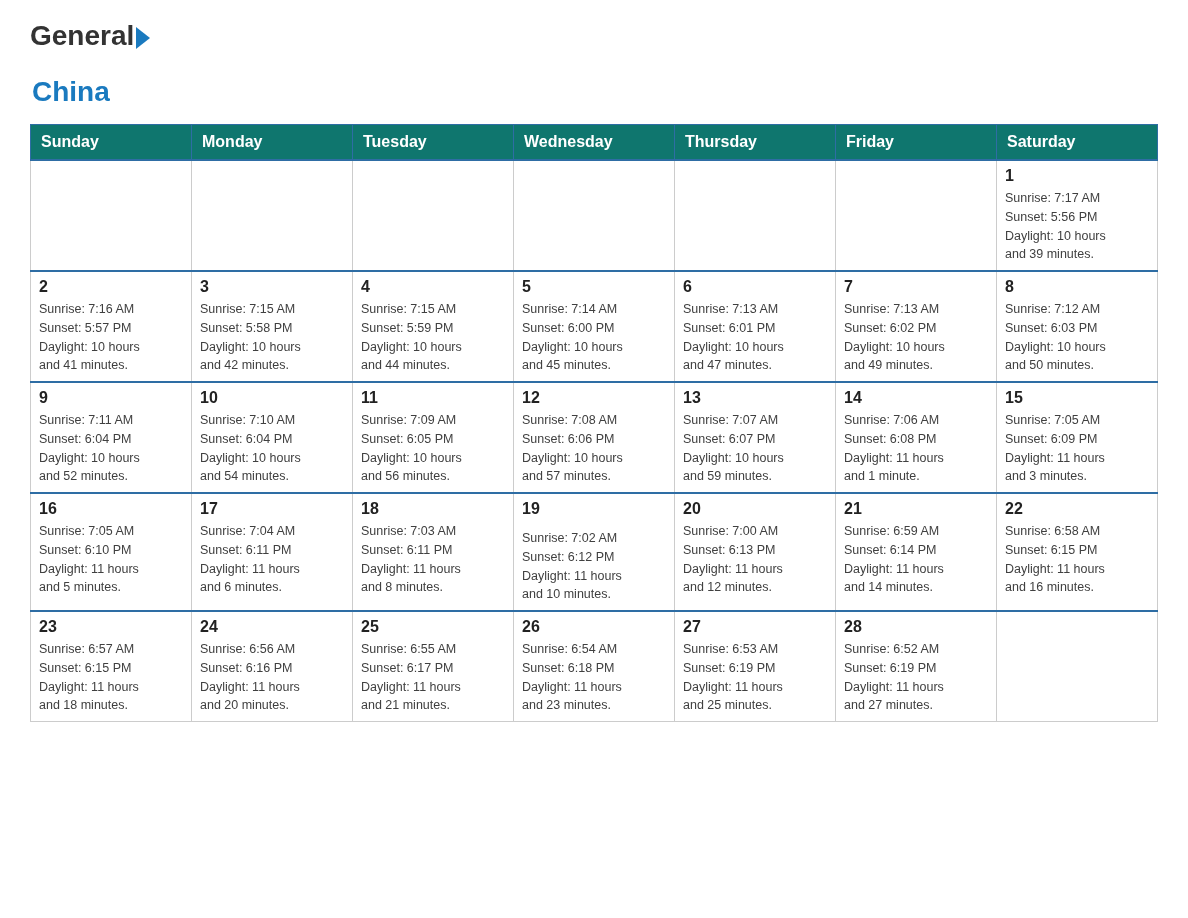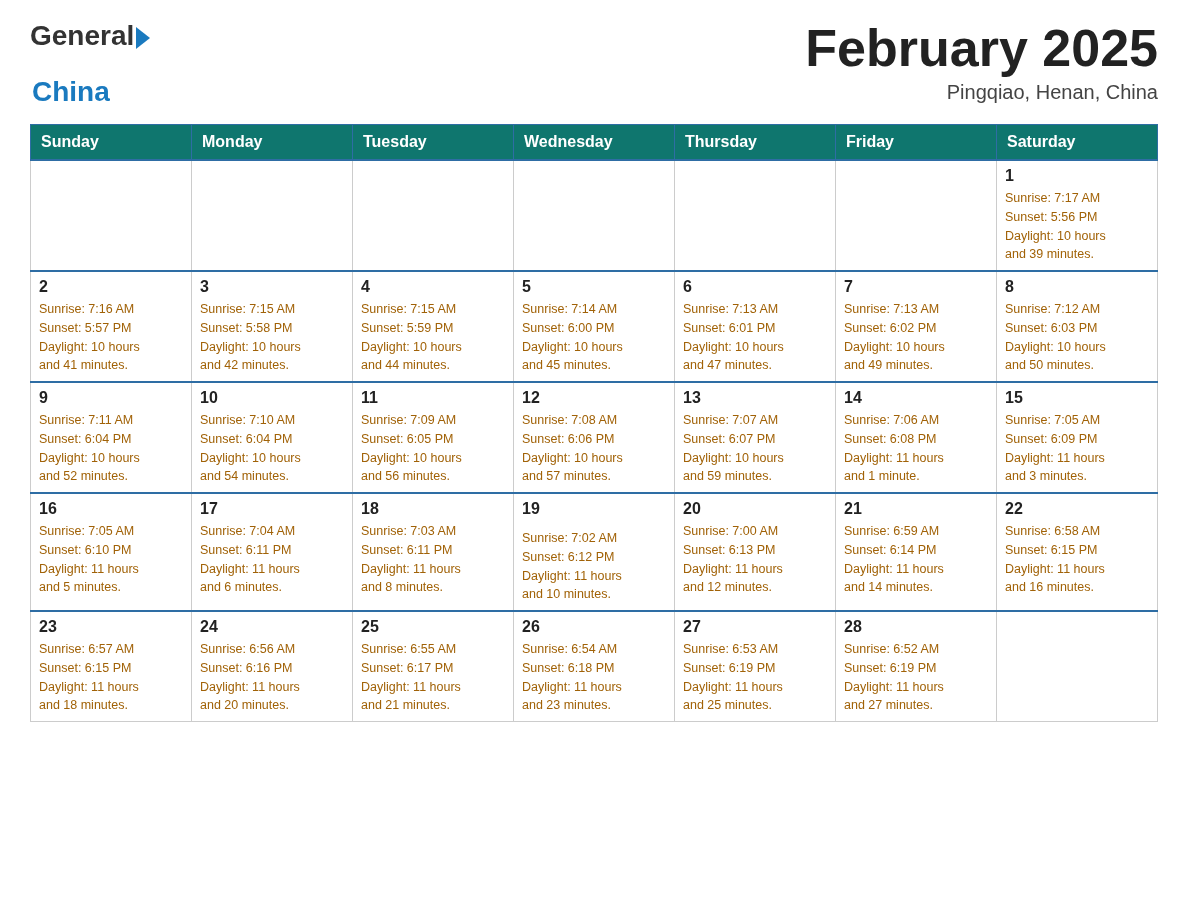--- a/index.html
+++ b/index.html
@@ -79,21 +79,21 @@
 
     .day-number {
       font-size: 16px;
       font-weight: bold;
       color: #222;
       margin-bottom: 4px;
     }
 
     .day-info {
       font-size: 12.5px;
-      color: #a16207;
+      color: #404040;
       line-height: 1.5;
     }
 
     .empty-cell {
       background: #fff;
     }
 
     
     .logo-wrapper {
       display: flex;
@@ -132,24 +132,20 @@
 <div class="header-area">
   <div class="logo-area">
     <div class="logo-wrapper">
       <span class="logo-eneral">General</span>
       <span class="logo-triangle"></span>
       <br>
     </div>
     <div style="margin-top:-4px; padding-left:2px;">
       <span class="logo-blue-word">China</span>
     </div>
-  </div>
-  <div class="title-area">
-    <div class="month-title">February 2025</div>
-    <div class="location-subtitle">Pingqiao, Henan, China</div>
   </div>
 </div>
 
 <table class="calendar-table">
   <thead>
     <tr>
       <th>Sunday</th>
       <th>Monday</th>
       <th>Tuesday</th>
       <th>Wednesday</th>

